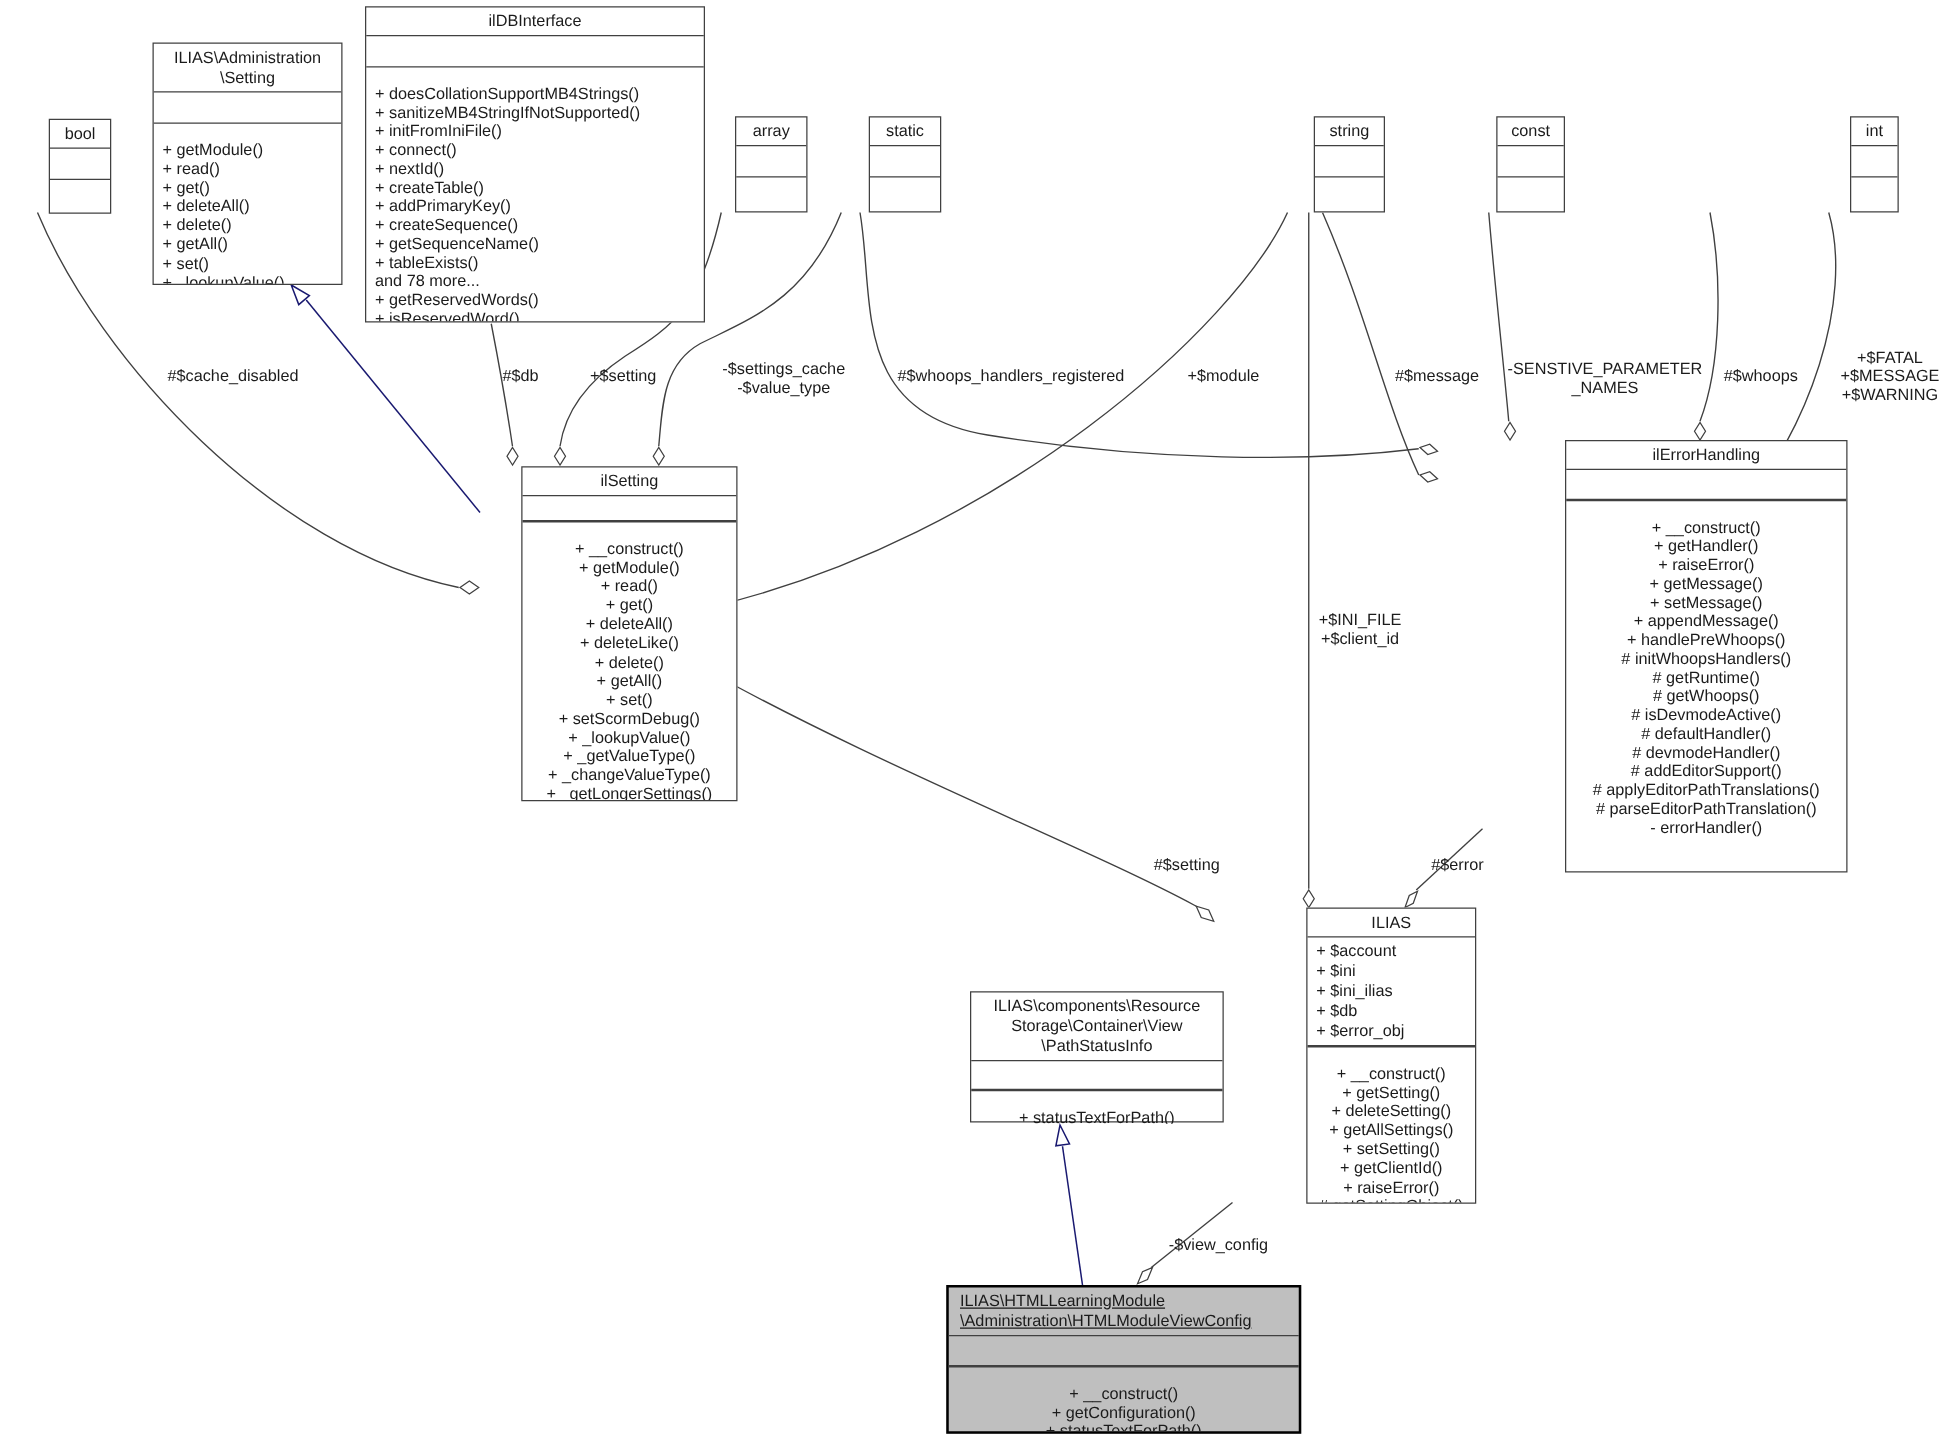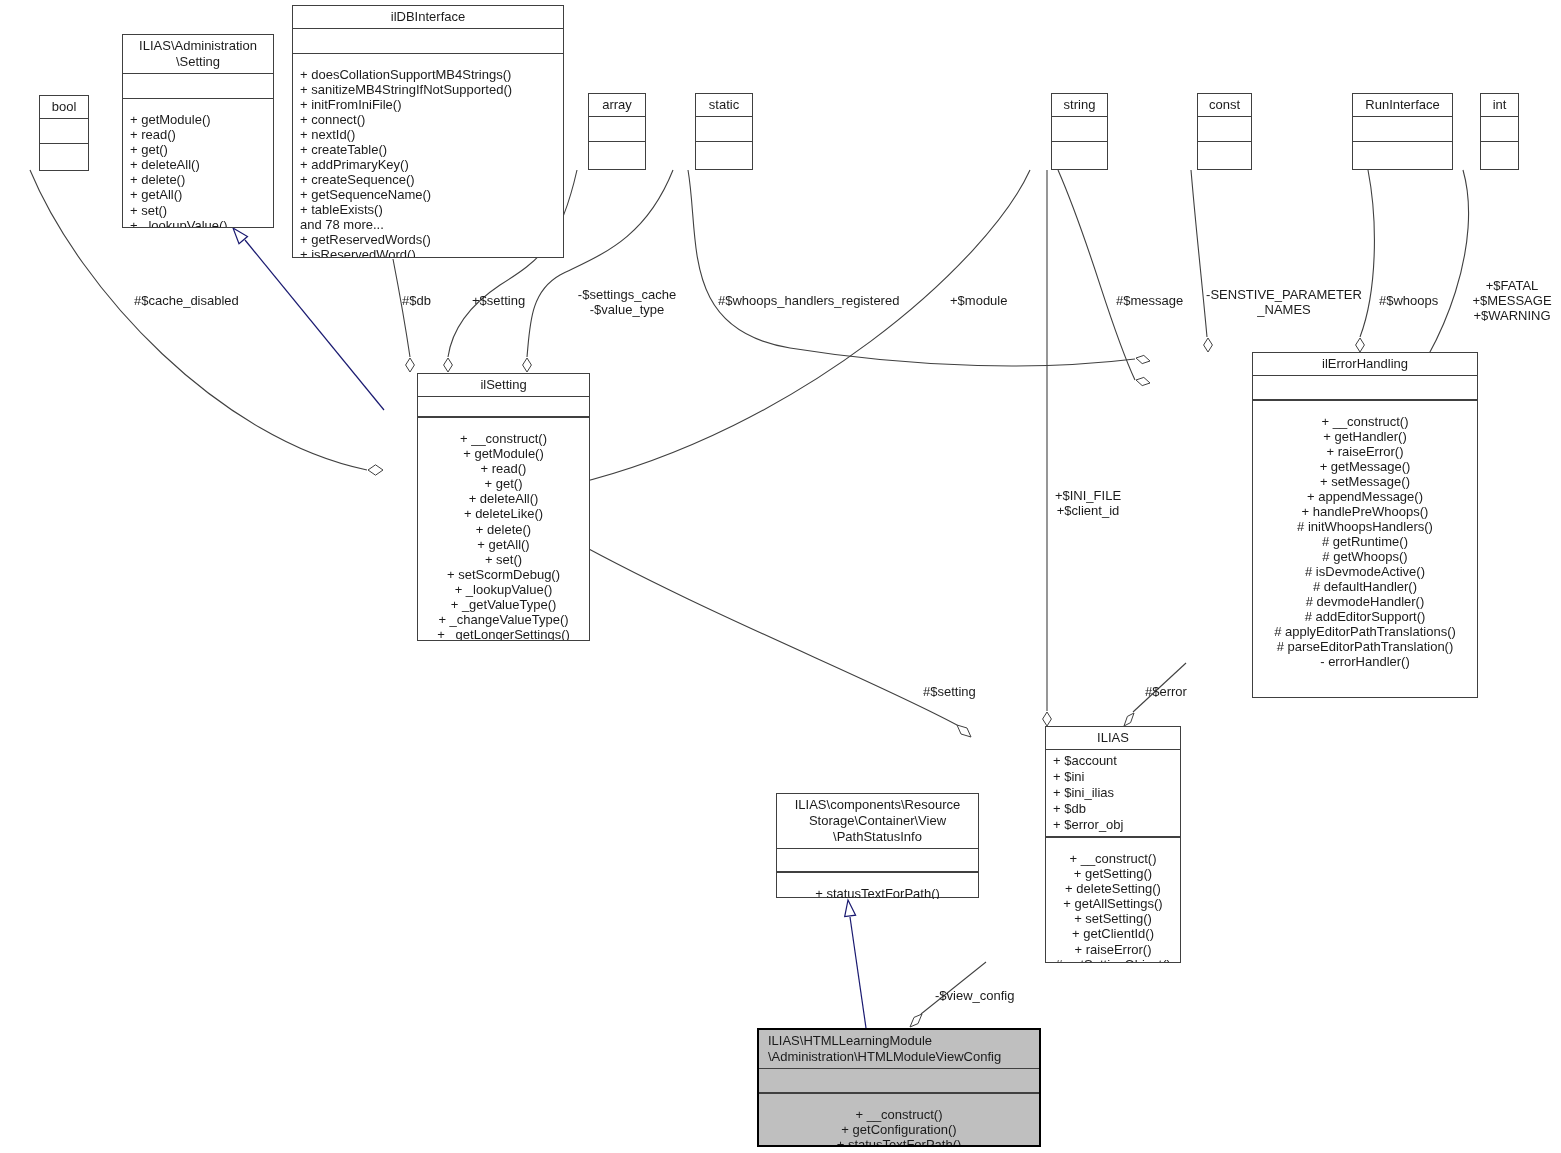--- a/index.html
+++ b/index.html
@@ -13,21 +13,21 @@
   .t{flex:0 0 auto;text-align:center;padding:3px 4px;line-height:16px;}
   .t .tl{white-space:pre;}
   .empty{flex:0 0 auto;}
   .sp{flex:0 0 24px;}
   .sp2{flex:1 1 auto;}
   .body{flex:1 1 auto;padding:13px 7px;line-height:15.1px;overflow:hidden;text-align:left;}
   .body .m{white-space:pre;}
   .attrs{flex:0 0 auto;padding:3px 7px;line-height:16px;}
   .attrs .m{white-space:pre;}
   .node.selected{background:#bfbfbf;border:2px solid #000000;}
-  .node.selected .t{text-align:left;padding-left:9px;}
+  .node.selected .t{text-align:left;padding-left:9px;text-decoration:underline;}
   .el{position:absolute;white-space:nowrap;line-height:15px;color:#1b1b1b;}
   .el.c{text-align:center;}
 </style>
 </head>
 <body>
 
 <div class="canvas">
 
   <svg class="edges" viewBox="0 0 1561 1153">
     <g fill="none" stroke="#404040" stroke-width="1.1">
@@ -95,25 +95,20 @@
     <div class="sp"></div>
     <div class="sp2"></div>
   </div>
 
   <div class="node" style="left:1163px;top:93px;width:55px;height:77px">
     <div class="t">const</div>
     <div class="sp"></div>
     <div class="sp2"></div>
   </div>
 
-  <div class="node" style="left:1318px;top:93px;width:101px;height:77px">
-    <div class="t">RunInterface</div>
-    <div class="sp"></div>
-    <div class="sp2"></div>
-  </div>
 
   <div class="node" style="left:1446px;top:93px;width:39px;height:77px">
     <div class="t">int</div>
     <div class="sp"></div>
     <div class="sp2"></div>
   </div>
 
   <div class="node" style="left:88px;top:34px;width:152px;height:194px">
     <div class="t">
         <div class="tl">ILIAS\Administration</div>

